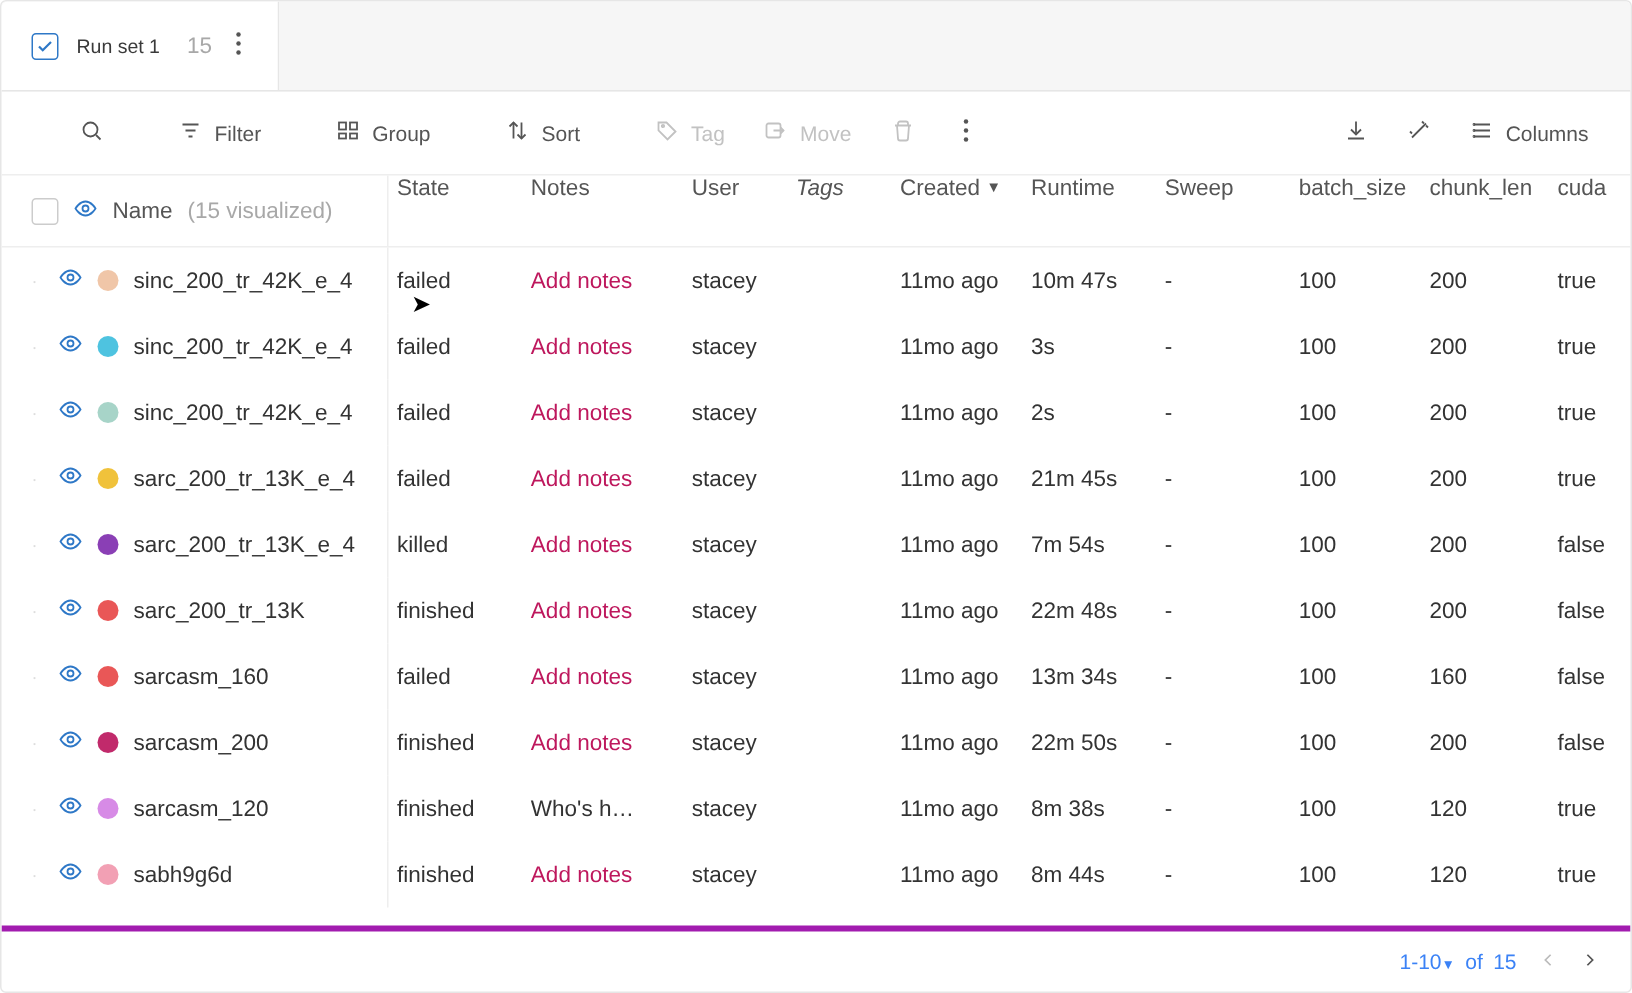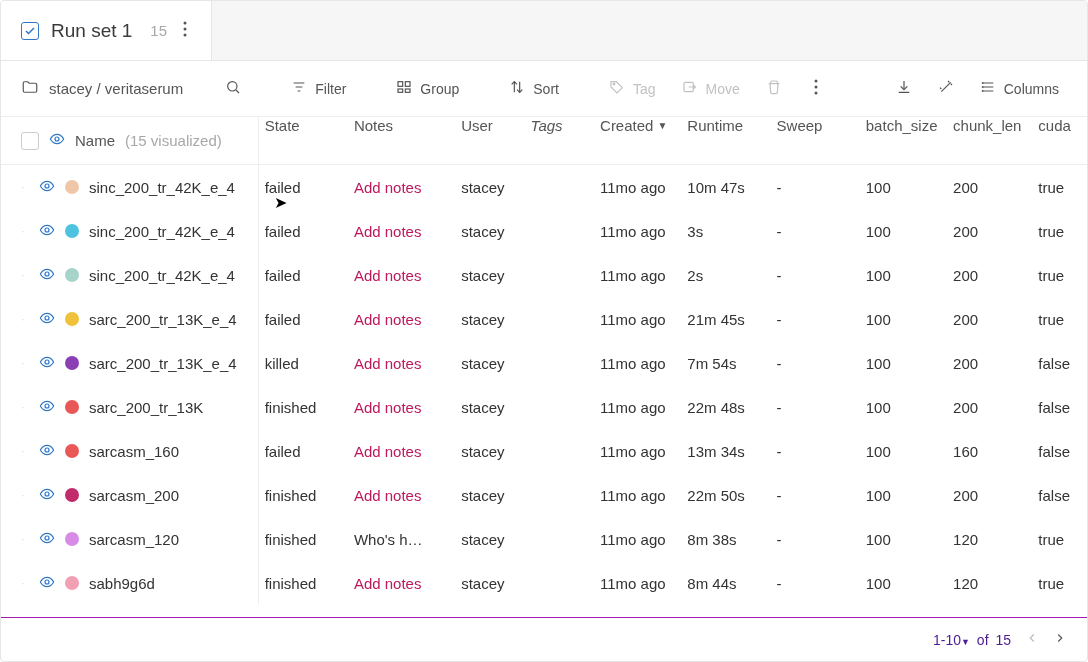--- a/index.html
+++ b/index.html
@@ -4,21 +4,21 @@
 <style>
 * { box-sizing: border-box; margin: 0; padding: 0; }
 body { font-family: -apple-system, BlinkMacSystemFont, "Segoe UI", Helvetica, Arial, sans-serif; font-size: 14px; color: #2d2d2d; background: #fff; }
 .panel { width: 1088px; height: 662px; border: 1px solid #e6e6e6; border-radius: 4px; overflow: hidden; position: relative; }
 
 
 .tabbar { display: flex; align-items: stretch; height: 60px; background: #f6f6f6; border-bottom: 1px solid #e6e6e6; }
 .tab { display: flex; align-items: center; gap: 12px; padding: 0 20px; background: #fff; border-right: 1px solid #e6e6e6; border-top-left-radius: 4px; }
 .tab .cb { width: 18px; height: 18px; border: 1px solid #2e78c7; border-radius: 3px; display: flex; align-items: center; justify-content: center; color: #2e78c7; }
 .tab .cb svg { width: 12px; height: 12px; }
-.tab-label { font-size: 19px; color: #3a3a3a; }
+.tab-label { font-size: 13px; color: #3a3a3a; }
 .tab-count { color: #a8a8a8; margin-left: 6px; font-size: 15px; }
 .kebab { color: #555; padding: 0 4px; cursor: pointer; }
 .add-run { display: flex; align-items: center; padding: 0 28px; color: #2e78c7; font-size: 15px; cursor: pointer; }
 
 
 .toolbar { display: flex; align-items: center; height: 56px; padding: 0 20px; gap: 10px; border-bottom: 1px solid #eee; }
 .crumb { display: flex; align-items: center; gap: 10px; color: #555; font-size: 15px; }
 .crumb svg { width: 18px; height: 18px; }
 .tbtn { display: flex; align-items: center; gap: 8px; padding: 6px 8px; color: #555; font-size: 14px; cursor: pointer; border-radius: 4px; }
 .tbtn svg { width: 16px; height: 16px; }
@@ -50,21 +50,21 @@
 .tbody { }
 .row { display: flex; align-items: center; height: 44px; padding: 0 10px 0 20px; font-size: 15px; color: #333; }
 .row .namecell { display: flex; align-items: center; gap: 10px; width: 240px; border-right: 1px solid #eee; height: 100%; overflow: hidden; }
 .drag { color: #ddd; font-size: 12px; width: 8px; }
 .swatch { width: 14px; height: 14px; border-radius: 50%; flex-shrink: 0; }
 .runname { white-space: nowrap; overflow: hidden; text-overflow: ellipsis; }
 .notes-ph { color: #be185d; }
 .cell { padding: 0 6px; white-space: nowrap; overflow: hidden; text-overflow: ellipsis; }
 
 
-.footer { position: absolute; bottom: 0; left: 0; right: 0; height: 44px; border-top: 1px solid #a21caf; display: flex; align-items: center; justify-content: flex-end; padding: 0 20px; gap: 14px; color: #4c1d95; font-size: 14px; }
+.footer { position: absolute; bottom: 0; left: 0; right: 0; height: 44px; border-top: 4px solid #a21caf; display: flex; align-items: center; justify-content: flex-end; padding: 0 20px; gap: 14px; color: #3b82f6; font-size: 14px; }
 .footer .chev { color: #bbb; cursor: pointer; }
 .footer .chev.active { color: #555; }
 .footer svg { width: 14px; height: 14px; }
 
 
 .cursor { position: absolute; left: 273px; top: 192px; font-size: 16px; color: #000; pointer-events: none; }
 </style>
 </head>
 <body>
 
@@ -83,28 +83,20 @@
         <svg width="4" height="16" viewBox="0 0 4 16">
             <circle cx="2" cy="2" r="1.5" fill="currentColor"></circle>
             <circle cx="2" cy="8" r="1.5" fill="currentColor"></circle>
             <circle cx="2" cy="14" r="1.5" fill="currentColor"></circle>
           </svg>
       </span>
     </div>
   </div>
 
   <div class="toolbar">
-    <div class="crumb">
-      <span>
-        <svg viewBox="0 0 24 24" fill="none" stroke="currentColor" stroke-width="1.6">
-            <path d="M3 7a2 2 0 0 1 2-2h4l2 2h8a2 2 0 0 1 2 2v8a2 2 0 0 1-2 2H5a2 2 0 0 1-2-2V7z"></path>
-          </svg>
-      </span>
-      <span>stacey / veritaserum</span>
-    </div>
     <div class="spacer-sm"></div>
     <div class="tbtn">
       <span><svg viewBox="0 0 24 24" fill="none" stroke="currentColor" stroke-width="1.8">
             <circle cx="11" cy="11" r="7"></circle>
             <line x1="21" y1="21" x2="16.5" y2="16.5"></line>
           </svg></span>
     </div>
     <div class="spacer-sm"></div>
     <div class="tbtn">
       <span><svg viewBox="0 0 24 24" fill="none" stroke="currentColor" stroke-width="1.8">

